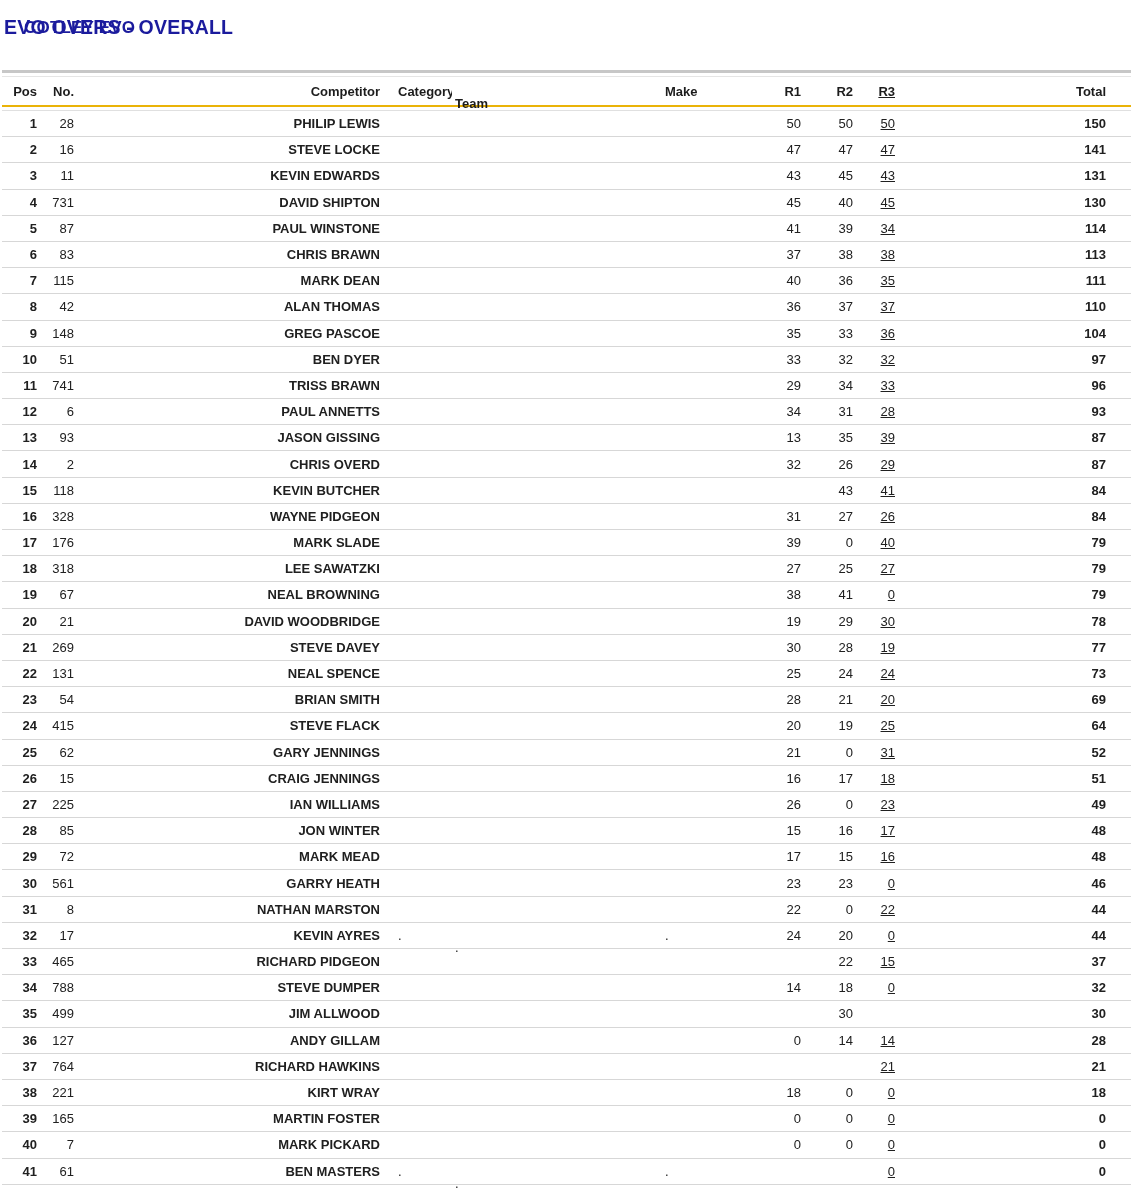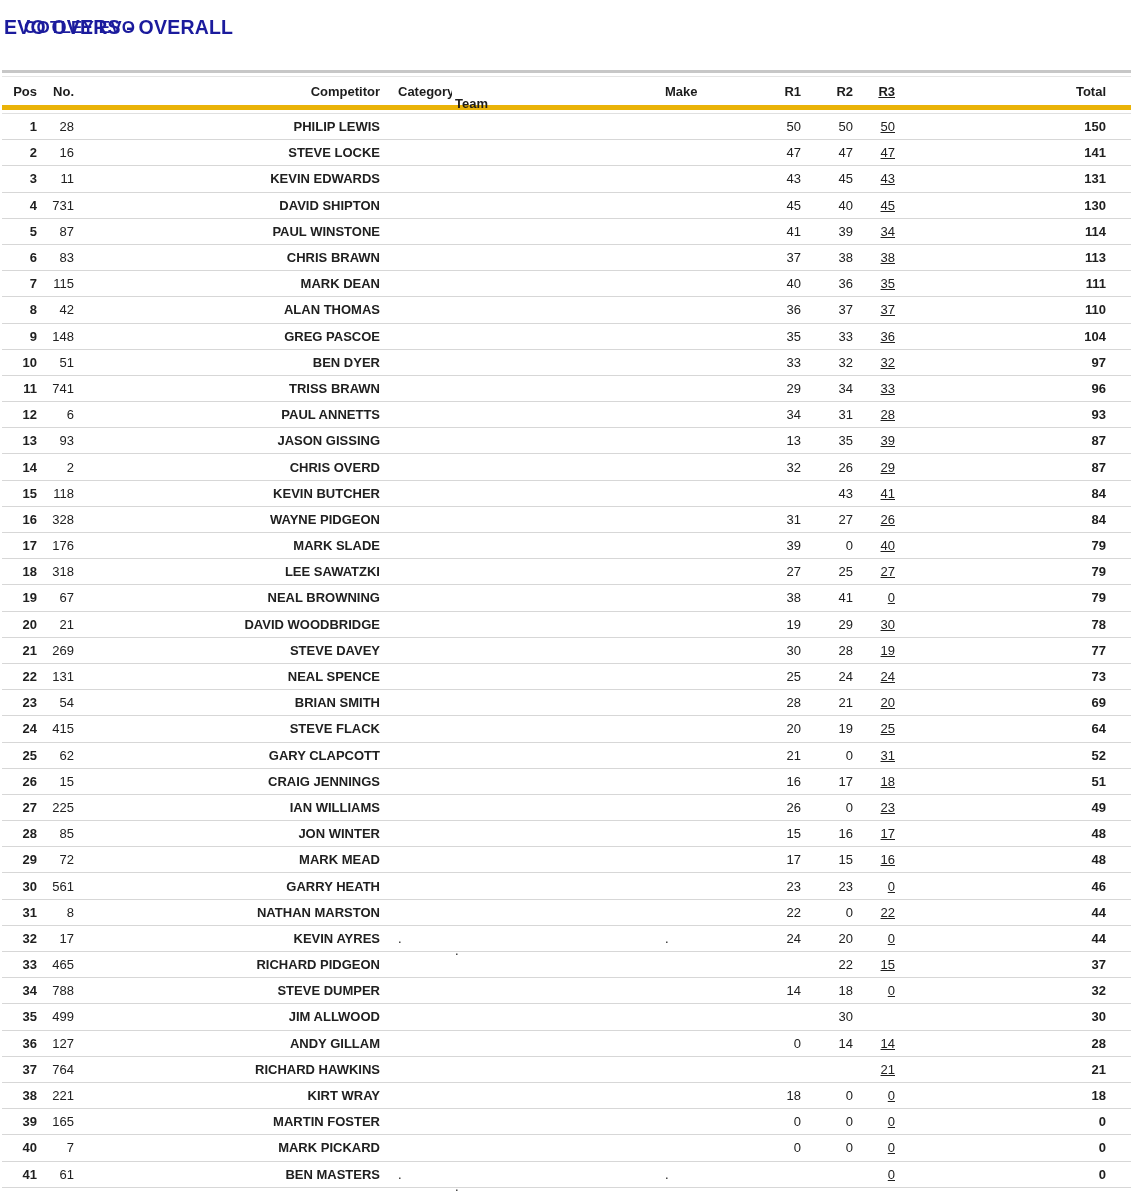--- a/index.html
+++ b/index.html
@@ -51,21 +51,21 @@
     margin: 0 7px 0 2px; 
   }
   .grid-row {
     display: grid;
     grid-template-columns: 38px 36px 304px 72px 210px 94px 47px 52px 44px 232px;
     align-items: center;
     font-size: 13px;
   }
   .head-row {
     height: 28px;
-    border-bottom: 5px solid #eab308;
+    border-bottom: 2px solid #eab308;
     font-weight: bold;
     color: #1c1c1c;
   }
   .sub-rule {
     height: 3px;
     border-bottom: 1px solid #e0e0e0;
     margin: 0 7px 0 2px;
   }
   .data-row {
     height: 25.2px;
@@ -421,21 +421,21 @@
     <div class="cell c-make"></div>
     <div class="cell c-r1">20</div>
     <div class="cell c-r2">19</div>
     <div class="cell c-r3">25</div>
     <div class="cell c-total">64</div>
   </div>
 
   <div class="grid-row data-row">
     <div class="cell c-pos">25</div>
     <div class="cell c-no">62</div>
-    <div class="cell c-comp">GARY CLAPCOTT</div>
+    <div class="cell c-comp">GARY JENNINGS</div>
     <div class="cell c-cat"></div>
     <div class="cell c-team"></div>
     <div class="cell c-make"></div>
     <div class="cell c-r1">21</div>
     <div class="cell c-r2">0</div>
     <div class="cell c-r3">31</div>
     <div class="cell c-total">52</div>
   </div>
 
   <div class="grid-row data-row">

